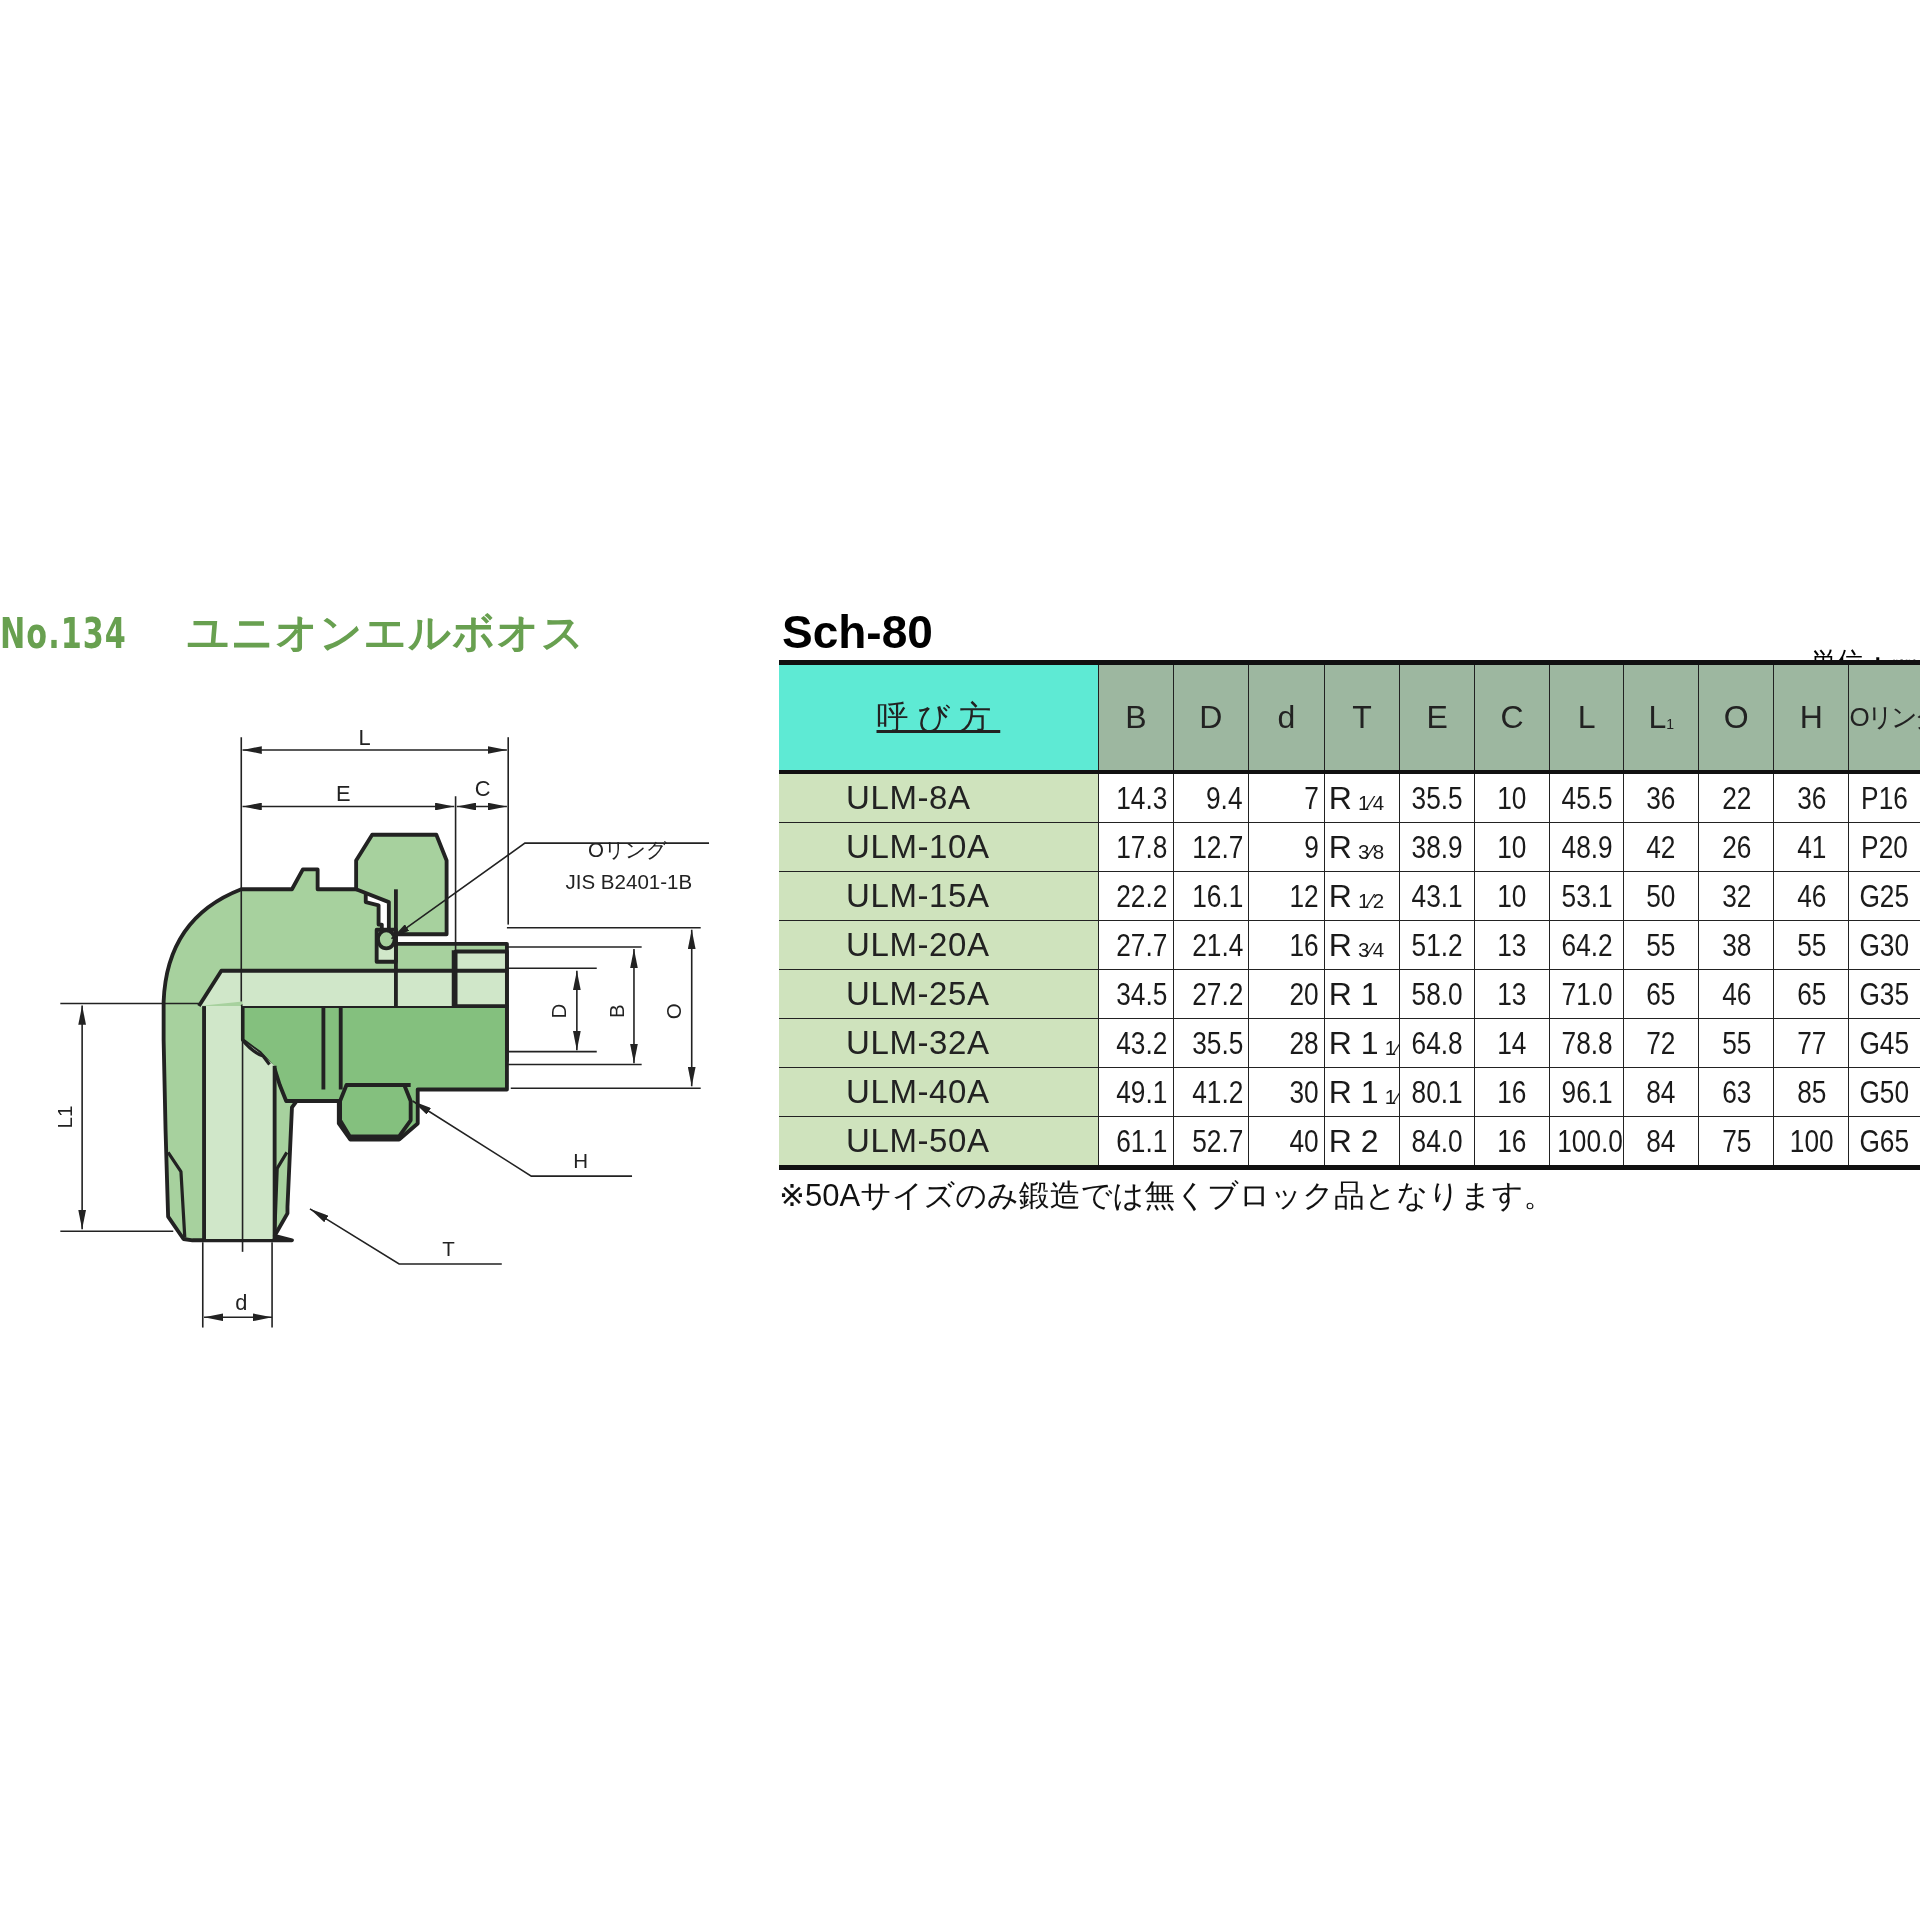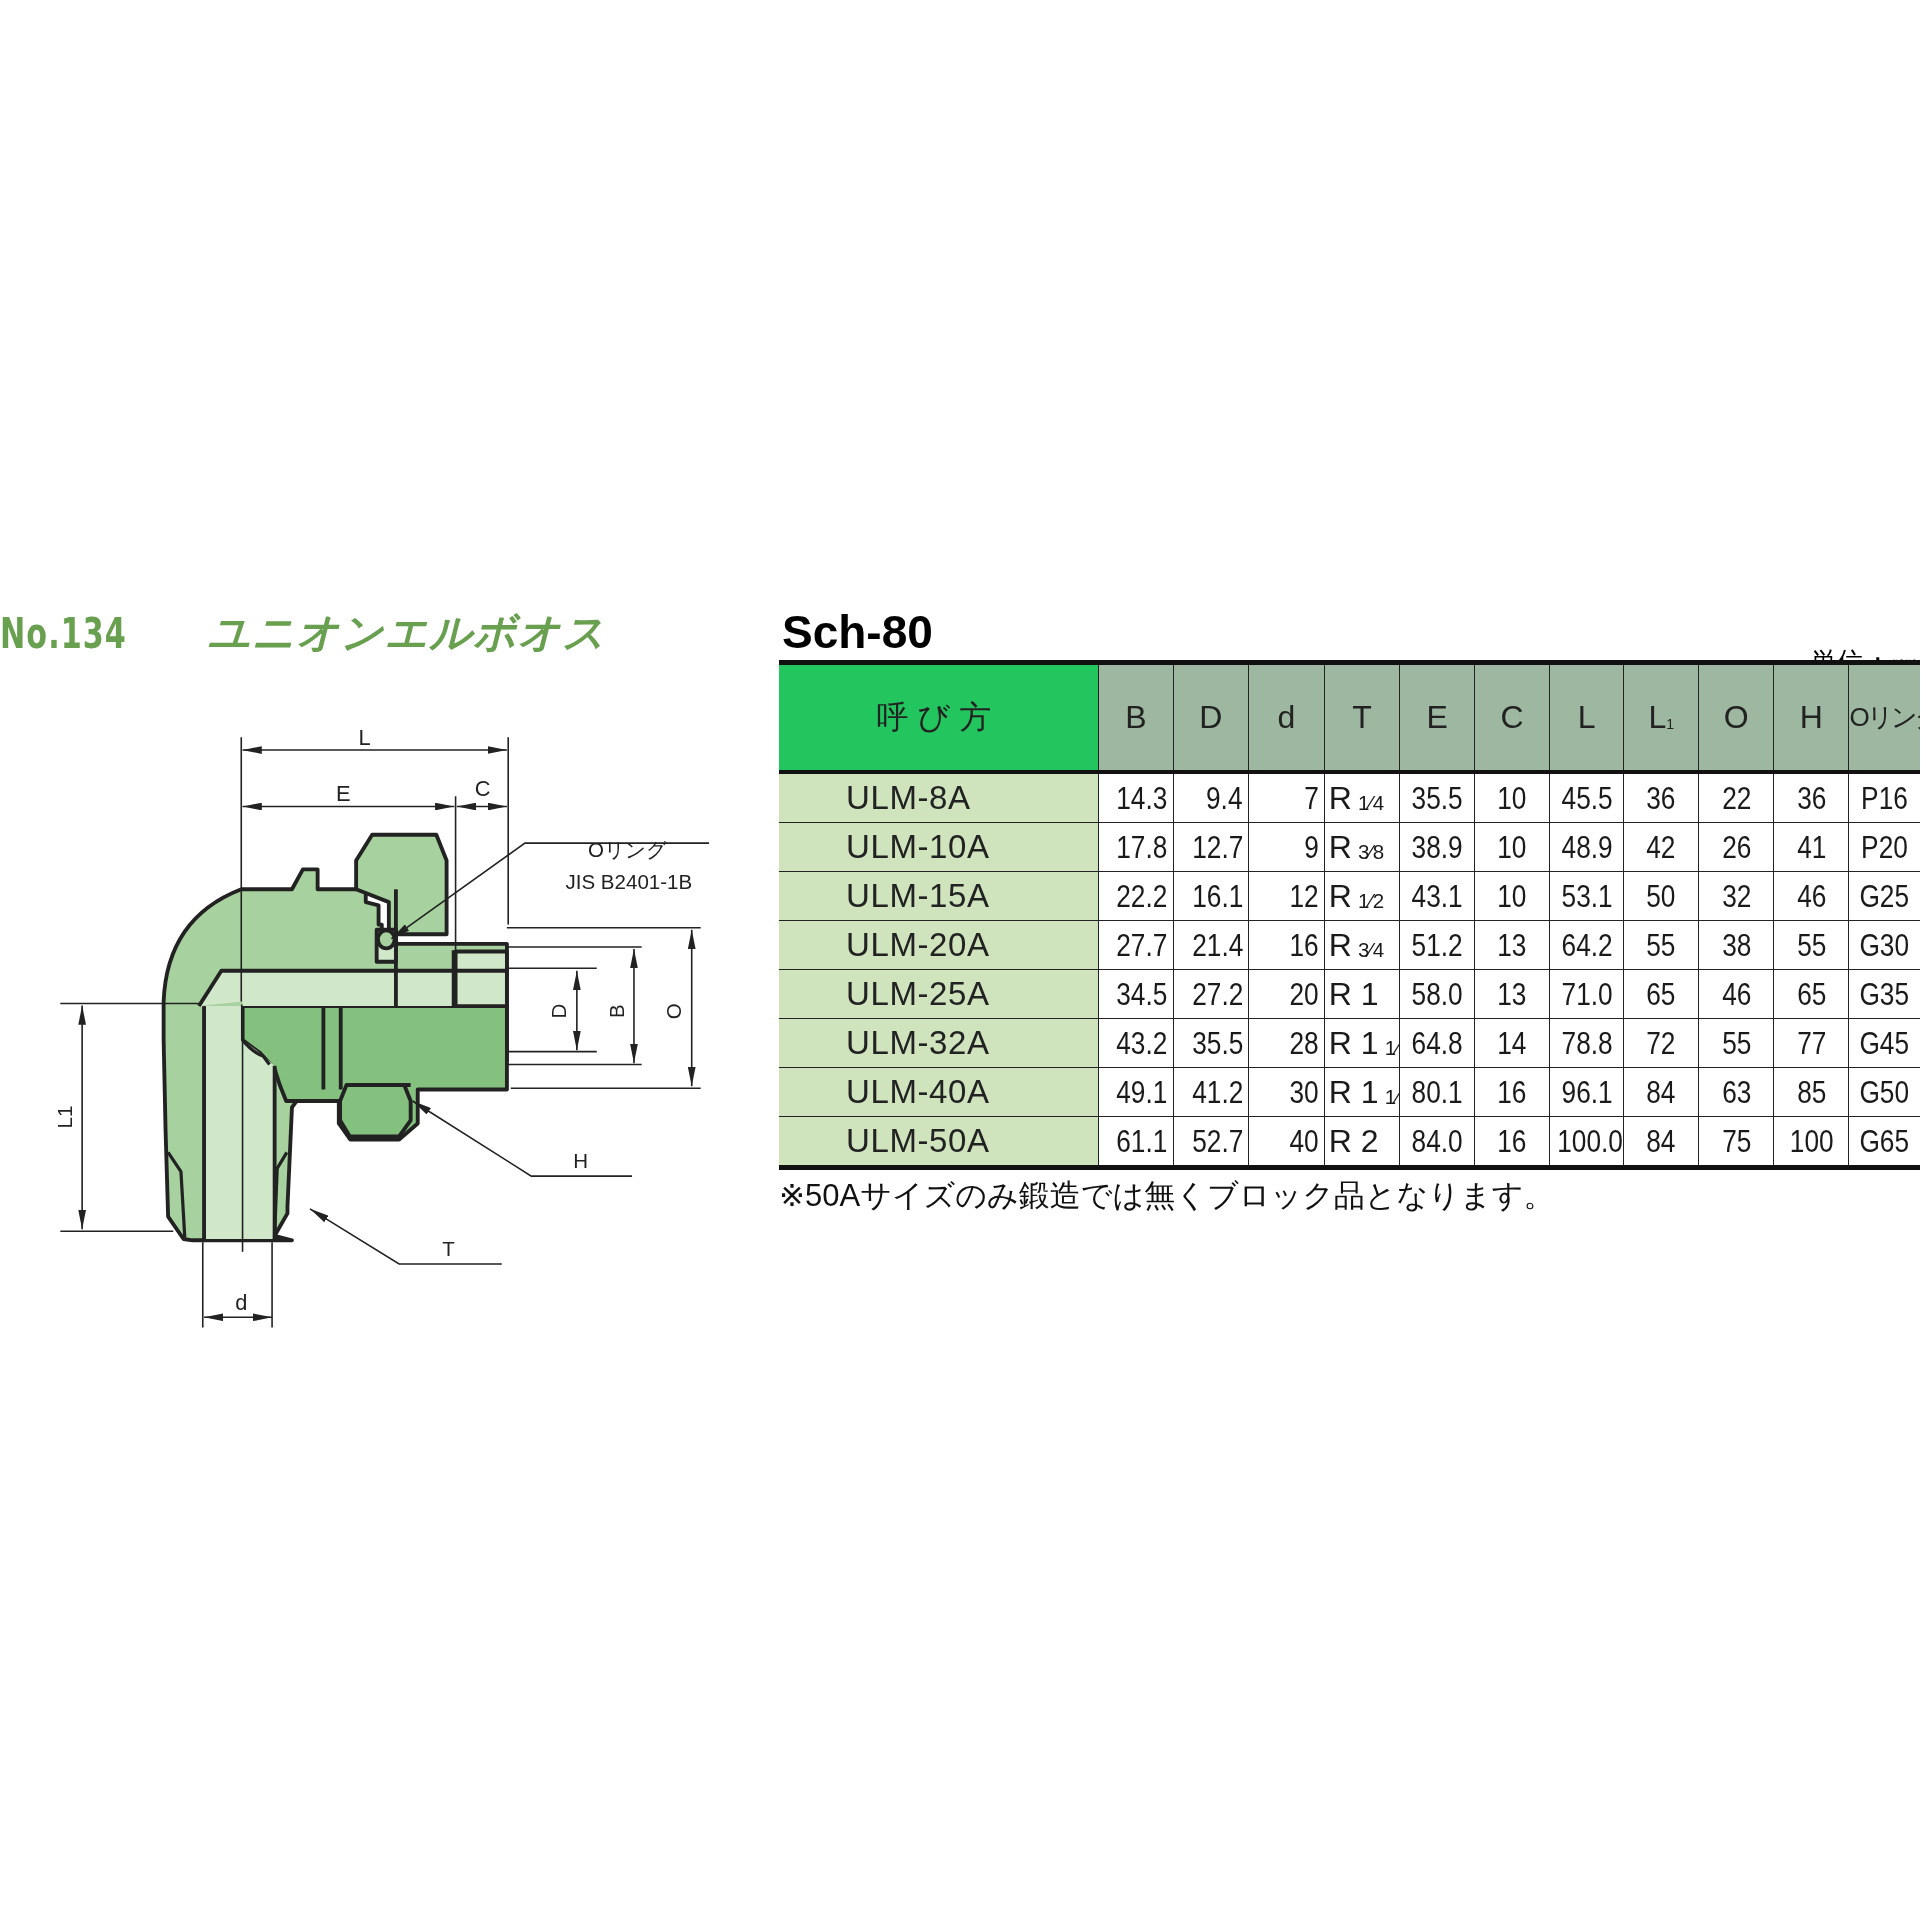--- a/index.html
+++ b/index.html
@@ -2,37 +2,37 @@
 <html style="font-size:10.3px"><head>
 <meta charset="utf-8">
 <style>
   html, body { margin:0; padding:0; background:#ffffff; }
   body { width:1926px; height:1926px; position:relative; overflow:hidden;
          font-family:"Liberation Sans", "DejaVu Sans", sans-serif; color:#1a1a1a; }
 
   .title { position:absolute; left:0; top:604px; height:58px; display:flex; align-items:center;
            color:#68a050; font-weight:bold; font-size:42px; letter-spacing:1.3px; white-space:nowrap; }
   .title .no { font-family:"DejaVu Sans Condensed","DejaVu Sans",sans-serif; transform:scaleX(0.8); transform-origin:left; display:inline-block; margin-right:-13px; }
-  .title .name { margin-left:62px;font-style:italic; }
+  .title .name { margin-left:41px; }
 
   .drawing { position:absolute; left:0; top:674px; width:770px; height:668px; }
 
   .sch { position:absolute; left:782px; top:605px; font-size:46px; font-weight:bold; color:#000; }
   .unit { position:absolute; right:7.7px; top:644px; font-size:27px; color:#000; }
 
   table.spec { position:absolute; left:779px; top:660px; width:1141px; border-collapse:collapse;
                table-layout:fixed; border-top:5.1px solid #111; border-bottom:5.1px solid #111; }
   table.spec th, table.spec td { border:1.3px solid #222; padding:0; height:48px; font-size:32px;
                font-weight:normal; white-space:nowrap; overflow:hidden; }
   table.spec tr:first-child th, table.spec tr:first-child td { border-top:none; }
   table.spec th:first-child, table.spec td:first-child { border-left:none; }
   table.spec th:last-child, table.spec td:last-child { border-right:none; }
   table.spec thead th { height:105px; background:#9db7a0; text-align:center; font-size:32px; color:#222;
                border-bottom:4.5px solid #111; }
-  table.spec thead th.name-h { background:#22c55e; letter-spacing:9px; }
+  table.spec thead th.name-h { background:#5eead4; letter-spacing:9px;text-decoration:underline; }
   table.spec thead th.oring { font-size:26px; letter-spacing:-2.6px; transform-origin:center; }
   table.spec td.name { background:#cfe3bd; text-align:left; padding-left:67px; color:#222;
                font-size:33px; letter-spacing:0.6px; }
   table.spec td.num { text-align:right; padding-right:5.1px; transform-origin:right; }
   table.spec td.ctr { text-align:center; }
   table.spec td.thread { text-align:left; padding-left:3.9px; }
   .cond { display:inline-block; transform:scaleX(0.82); transform-origin:right center; }
   .condc { display:inline-block; transform:scaleX(0.82); transform-origin:center center; }
   .frac { font-size:20.5px; vertical-align:middle; position:relative; top:2.6px; margin-left:6px; }
   sub.one { font-size:14px; vertical-align:baseline; position:relative; top:1.3px; }

